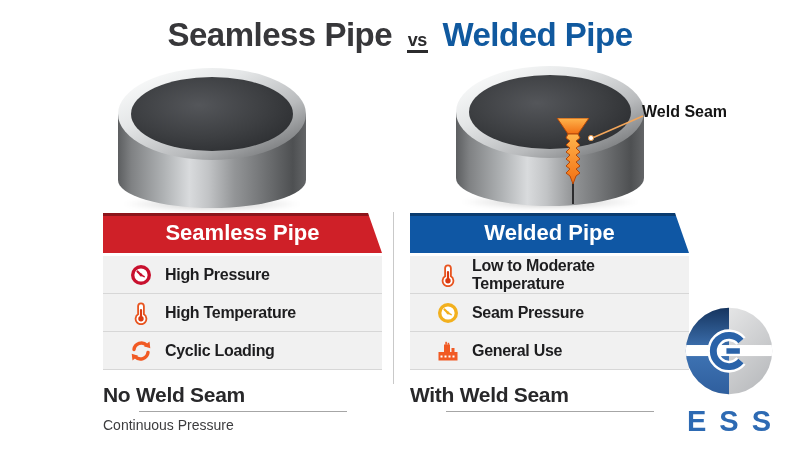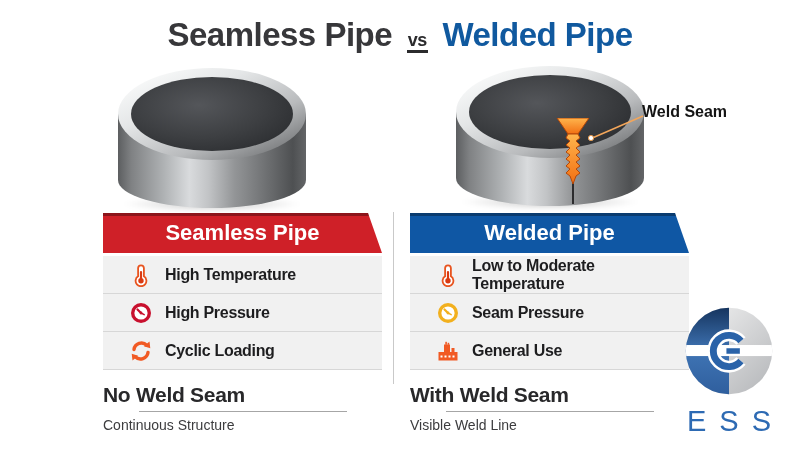--- a/index.html
+++ b/index.html
@@ -52,21 +52,21 @@
 
   .footer{position:absolute;top:383px;width:279px;}
   .footer .f-title{font-weight:bold;font-size:21px;color:#28282a;letter-spacing:-0.3px;}
   .footer .f-rule{width:208px;height:1px;background:#a6a6a6;margin:4px auto 5px auto;}
   .footer .f-sub{font-size:14px;color:#3c3c3e;}
 
   .v-divider{position:absolute;left:393px;top:212px;width:1px;height:172px;background:#c9c9c9;}
 
   
   .logo{position:absolute;left:658px;top:305px;width:142px;text-align:center;}
-  .logo-text{margin-top:4px;font-weight:normal;font-size:29px;color:#2d6ab3;
+  .logo-text{margin-top:4px;font-weight:bold;font-size:29px;color:#2d6ab3;
       letter-spacing:13px;padding-left:13px;}
 </style>
 </head>
 <body>
 
 <div class="stage">
 
   <div class="title">
     <span class="t-left">Seamless Pipe</span>
     <span class="t-vs">vs</span>
@@ -109,35 +109,35 @@
   </div>
   <div class="banner banner-blue col-right">
     <span>Welded Pipe</span>
   </div>
 
   <div class="v-divider"></div>
 
   <div class="feature-list col-left">
     <div class="feature-row">
       <svg class="f-icon" viewBox="0 0 24 24">
-        <path d="M12 2.4c-1.7 0-2.9 1.2-2.9 2.9v8a5.4 5.4 0 1 0 5.8 0v-8c0-1.7-1.2-2.9-2.9-2.9z" fill="#fff" stroke="#e8541f" stroke-width="1.8"></path>
-        <circle cx="12" cy="17.7" r="2.7" fill="#d93a12"></circle>
-        <rect x="10.9" y="8" width="2.2" height="9" rx="1.1" fill="#d93a12"></rect>
-      </svg>
-      <span class="f-label">High Temperature</span>
-    </div>
-    <div class="feature-row">
-      <svg class="f-icon" viewBox="0 0 24 24">
         <circle cx="12" cy="12" r="10" fill="#c8102e"></circle>
         <circle cx="12" cy="12" r="6.6" fill="#fff"></circle>
         <path d="M12 12 L8.5 8.4" stroke="#c8102e" stroke-width="2.2" stroke-linecap="round"></path>
         <path d="M12 12 L15.2 13.6" stroke="#c8102e" stroke-width="1.5" stroke-linecap="round"></path>
         <circle cx="12" cy="12" r="1.4" fill="#c8102e"></circle>
       </svg>
       <span class="f-label">High Pressure</span>
+    </div>
+    <div class="feature-row">
+      <svg class="f-icon" viewBox="0 0 24 24">
+        <path d="M12 2.4c-1.7 0-2.9 1.2-2.9 2.9v8a5.4 5.4 0 1 0 5.8 0v-8c0-1.7-1.2-2.9-2.9-2.9z" fill="#fff" stroke="#e8541f" stroke-width="1.8"></path>
+        <circle cx="12" cy="17.7" r="2.7" fill="#d93a12"></circle>
+        <rect x="10.9" y="8" width="2.2" height="9" rx="1.1" fill="#d93a12"></rect>
+      </svg>
+      <span class="f-label">High Temperature</span>
     </div>
     <div class="feature-row">
       <svg class="f-icon" viewBox="0 0 24 24">
         <path d="M5 10.5 A 7.6 7.6 0 0 1 17.8 6.2" fill="none" stroke="#f15a24" stroke-width="3.4" stroke-linecap="round"></path>
         <polygon points="20.5,2.5 21.3,9.3 14.8,7.2" fill="#f15a24"></polygon>
         <path d="M19 13.5 A 7.6 7.6 0 0 1 6.2 17.8" fill="none" stroke="#f15a24" stroke-width="3.4" stroke-linecap="round"></path>
         <polygon points="3.5,21.5 2.7,14.7 9.2,16.8" fill="#f15a24"></polygon>
       </svg>
       <span class="f-label">Cyclic Loading</span>
     </div>
@@ -174,26 +174,25 @@
         <rect x="12.5" y="16.5" width="2" height="2" fill="#ffffff"></rect>
         <rect x="16.5" y="16.5" width="2" height="2" fill="#ffffff"></rect>
       </svg>
       <span class="f-label">General Use</span>
     </div>
   </div>
 
   <div class="footer col-left">
     <div class="f-title">No Weld Seam</div>
     <div class="f-rule"></div>
-    <div class="f-sub">Continuous Structure</div>
+    <div class="f-sub">Continuous Pressure</div>
   </div>
   <div class="footer col-right">
     <div class="f-title">With Weld Seam</div>
     <div class="f-rule"></div>
-    <div class="f-sub">Visible Weld Line</div>
   </div>
 
   <div class="logo">
     <svg width="92" height="92" viewBox="0 0 100 100">
       <defs>
         <linearGradient id="silverG" x1="0" y1="0" x2="1" y2="1">
           <stop offset="0" stop-color="#f5f5f5"></stop>
             <stop offset="1" stop-color="#b3b5b8"></stop>
         </linearGradient>
         <linearGradient id="blueG" x1="0" y1="0" x2="0" y2="1">

